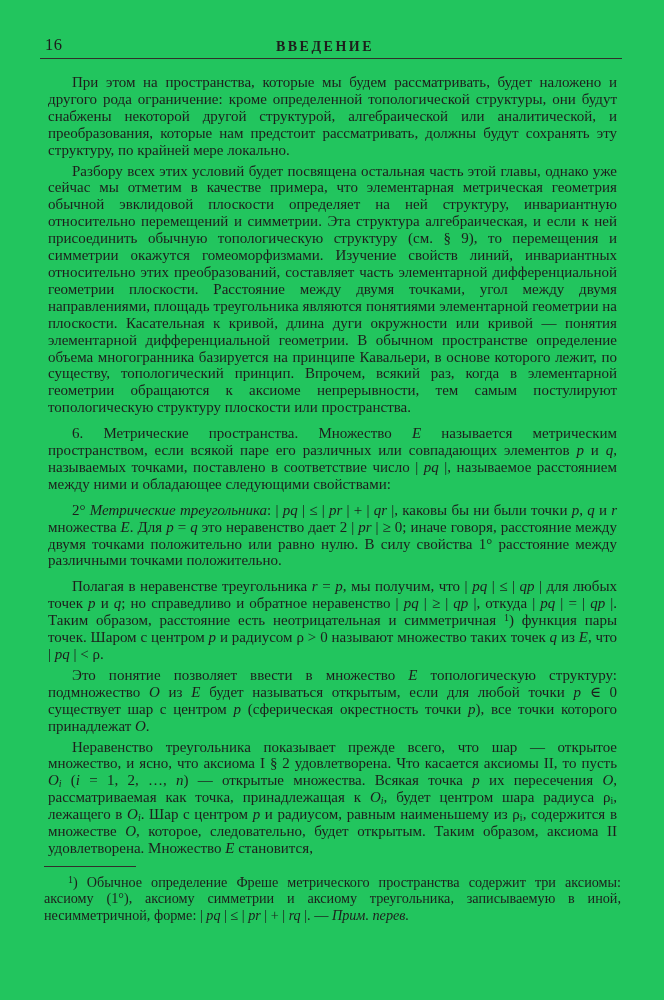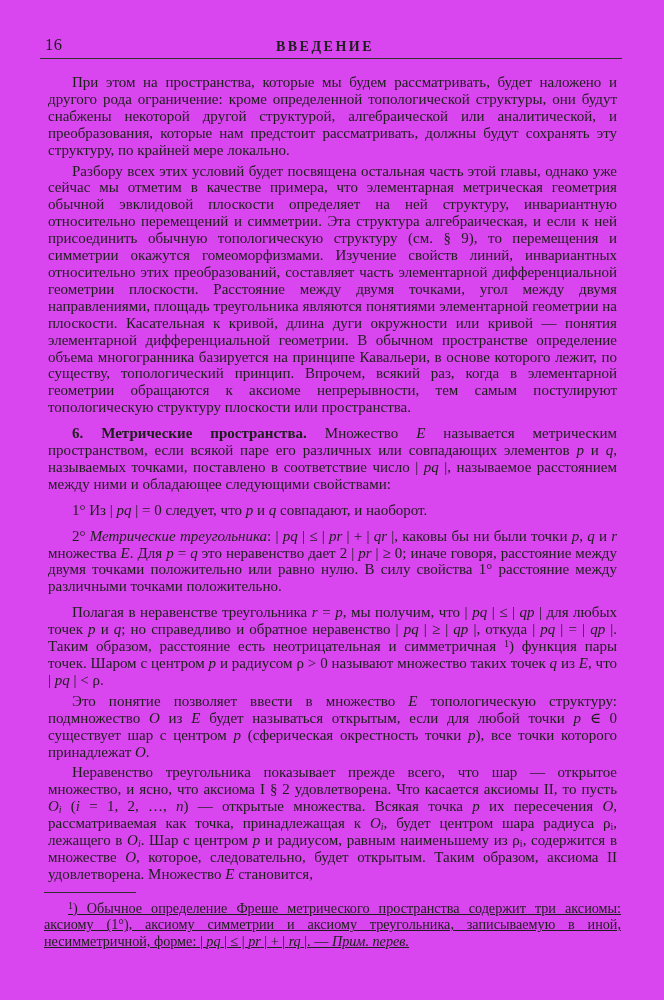--- a/index.html
+++ b/index.html
@@ -10,21 +10,21 @@
     width: 664px;
     height: 1000px;
     background: #f2f0eb;
     overflow: hidden;
   }
   .page {
     box-sizing: border-box;
     width: 664px;
     height: 1000px;
     padding: 32px 43px 0 44px;
-    background: #d946ef;
+    background: #22c55e;
     color: #1e1e1c;
     font-family: "Liberation Serif", "DejaVu Serif", serif;
   }
   
   .running-head {
     position: relative;
     height: 23px;
   }
   .pagenum {
     position: absolute;
@@ -55,21 +55,21 @@
     line-height: 16.9px;
   }
   p.para {
     margin: 4px;
     text-indent: 24px;
   }
   p.gap {
     margin-top: 9px;
   }
   main i, .fn-text i { font-style: italic; }
-  main b { font-weight: 700; }
+  main b { font-weight: 400; }
   sup {
     font-size: 10px;
     line-height: 0;
     vertical-align: 4px;
   }
   sub {
     font-size: 10px;
     line-height: 0;
     vertical-align: -2px;
   }
@@ -81,39 +81,37 @@
     width: 92px;
     border-top: 1.6px solid #32302c;
     margin-bottom: 7px;
   }
   .fn-text {
     margin: 0;
     text-indent: 24px;
     text-align: justify;
     font-size: 14.2px;
     line-height: 16.6px;
-    text-decoration: underline;
   }
 </style>
 </head>
 <body>
 
 <div class="page">
 
   <header class="running-head">
     <span class="pagenum">16</span>
     <span class="title">ВВЕДЕНИЕ</span>
   </header>
   <div class="head-rule"></div>
 
   <main>
     <p class="para">При этом на пространства, которые мы будем рассматривать, будет наложено и другого рода ограничение: кроме определенной топологической структуры, они будут снабжены некоторой другой структурой, алгебраической или аналитической, и преобразования, которые нам предстоит рассматривать, должны будут сохранять эту структуру, по крайней мере локально.</p>
     <p class="para">Разбору всех этих условий будет посвящена остальная часть этой главы, однако уже сейчас мы отметим в качестве примера, что элементарная метрическая геометрия обычной эвклидовой плоскости определяет на ней структуру, инвариантную относительно перемещений и симметрии. Эта структура алгебраическая, и если к ней присоединить обычную топологическую структуру (см. § 9), то перемещения и симметрии окажутся гомеоморфизмами. Изучение свойств линий, инвариантных относительно этих преобразований, составляет часть элементарной дифференциальной геометрии плоскости. Расстояние между двумя точками, угол между двумя направлениями, площадь треугольника являются понятиями элементарной геометрии на плоскости. Касательная к кривой, длина дуги окружности или кривой — понятия элементарной дифференциальной геометрии. В обычном пространстве определение объема многогранника базируется на принципе Кавальери, в основе которого лежит, по существу, топологический принцип. Впрочем, всякий раз, когда в элементарной геометрии обращаются к аксиоме непрерывности, тем самым постулируют топологическую структуру плоскости или пространства.</p>
     <p class="para gap"><b>6. Метрические пространства.</b> Множество <i>E</i> называется метрическим пространством, если всякой паре его различных или совпадающих элементов <i>p</i> и <i>q</i>, называемых точками, поставлено в соответствие число | <i>pq</i> |, называемое расстоянием между ними и обладающее следующими свойствами:</p>
-    <p class="para gap">1° Из | <i>pq</i> | = 0 следует, что <i>p</i> и <i>q</i> совпадают, и наоборот.</p>
     <p class="para gap">2° <i>Метрические треугольника</i>: | <i>pq</i> | ≤ | <i>pr</i> | + | <i>qr</i> |, каковы бы ни были точки <i>p</i>, <i>q</i> и <i>r</i> множества <i>E</i>. Для <i>p</i> = <i>q</i> это неравенство дает 2 | <i>pr</i> | ≥ 0; иначе говоря, расстояние между двумя точками положительно или равно нулю. В силу свойства 1° расстояние между различными точками положительно.</p>
     <p class="para gap">Полагая в неравенстве треугольника <i>r</i> = <i>p</i>, мы получим, что | <i>pq</i> | ≤ | <i>qp</i> | для любых точек <i>p</i> и <i>q</i>; но справедливо и обратное неравенство | <i>pq</i> | ≥ | <i>qp</i> |, откуда | <i>pq</i> | = | <i>qp</i> |. Таким образом, расстояние есть неотрицательная и симметричная <sup>1</sup>) функция пары точек. Шаром с центром <i>p</i> и радиусом ρ &gt; 0 называют множество таких точек <i>q</i> из <i>E</i>, что | <i>pq</i> | &lt; ρ.</p>
     <p class="para">Это понятие позволяет ввести в множество <i>E</i> топологическую структуру: подмножество <i>O</i> из <i>E</i> будет называться открытым, если для любой точки <i>p</i> ∈ 0 существует шар с центром <i>p</i> (сферическая окрестность точки <i>p</i>), все точки которого принадлежат <i>O</i>.</p>
     <p class="para">Неравенство треугольника показывает прежде всего, что шар — открытое множество, и ясно, что аксиома I § 2 удовлетворена. Что касается аксиомы II, то пусть <i>O<sub>i</sub></i> (<i>i</i> = 1, 2, …, <i>n</i>) — открытые множества. Всякая точка <i>p</i> их пересечения <i>O</i>, рассматриваемая как точка, принадлежащая к <i>O<sub>i</sub></i>, будет центром шара радиуса ρ<sub>i</sub>, лежащего в <i>O<sub>i</sub></i>. Шар с центром <i>p</i> и радиусом, равным наименьшему из ρ<sub>i</sub>, содержится в множестве <i>O</i>, которое, следовательно, будет открытым. Таким образом, аксиома II удовлетворена. Множество <i>E</i> становится,</p>
   </main>
 
   <div class="footnote">
     <div class="fn-rule"></div>
     <p class="fn-text"><sup>1</sup>) Обычное определение Фреше метрического пространства содержит три аксиомы: аксиому (1°), аксиому симметрии и аксиому треугольника, записываемую в иной, несимметричной, форме: | <i>pq</i> | ≤ | <i>pr</i> | + | <i>rq</i> |. — <i>Прим. перев.</i></p>
   </div>

